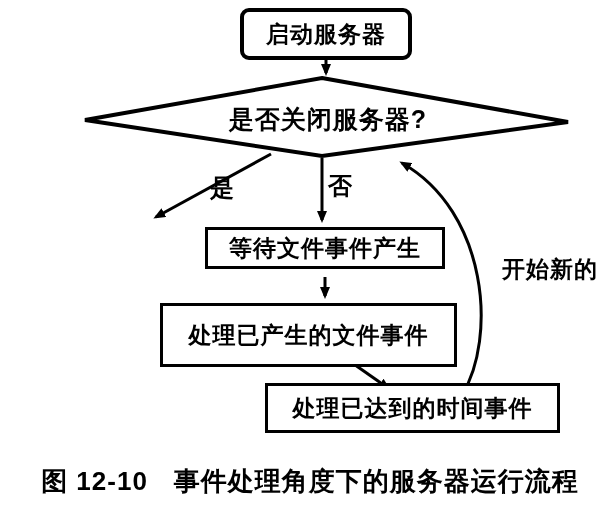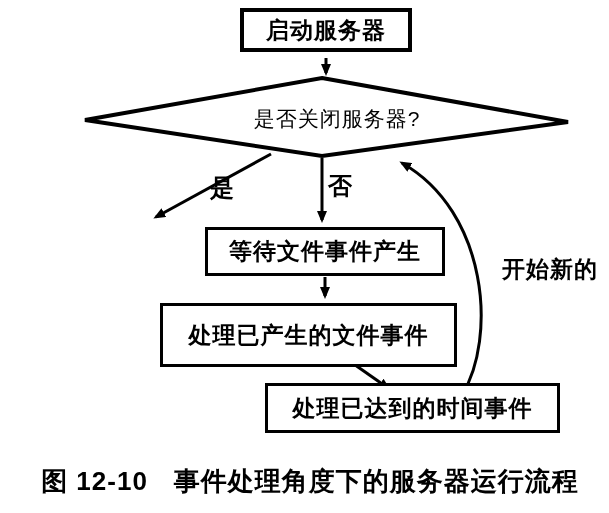--- a/index.html
+++ b/index.html
@@ -27,34 +27,34 @@
     background: #ffffff;
     display: flex;
     align-items: center;
     justify-content: center;
     font-weight: bold;
     font-size: 23px;
     letter-spacing: 1px;
     white-space: nowrap;
     box-sizing: border-box;
   }
-  .node-start        { left: 240px; top: 8px;   width: 172px; height: 44px; border-width: 4px; }
+  .node-start        { left: 240px; top: 8px;   width: 172px; height: 52px; border-width: 4px; border-radius: 9px; }
   .node-close        { left: 10px;  top: 228px; width: 165px; height: 50px; }
-  .node-wait         { left: 205px; top: 227px; width: 240px; height: 49px; }
+  .node-wait         { left: 205px; top: 227px; width: 240px; height: 42px; }
   .node-process-file { left: 160px; top: 303px; width: 297px; height: 64px; }
   .node-process-time { left: 265px; top: 383px; width: 295px; height: 50px; }
   .decision-text {
     position: absolute;
-    left: 181px; top: 103px;
+    left: 172px; top: 103px;
     width: 312px; height: 32px;
     display: flex;
     align-items: center;
     justify-content: center;
-    font-weight: normal;
-    font-size: 21px;
+    font-weight: bold;
+    font-size: 25px;
     letter-spacing: 1px;
     white-space: nowrap;
   }
   .edge-label {
     position: absolute;
     font-weight: bold;
     font-size: 24px;
     line-height: 24px;
   }
   .edge-label-yes { left: 210px; top: 176px; }

